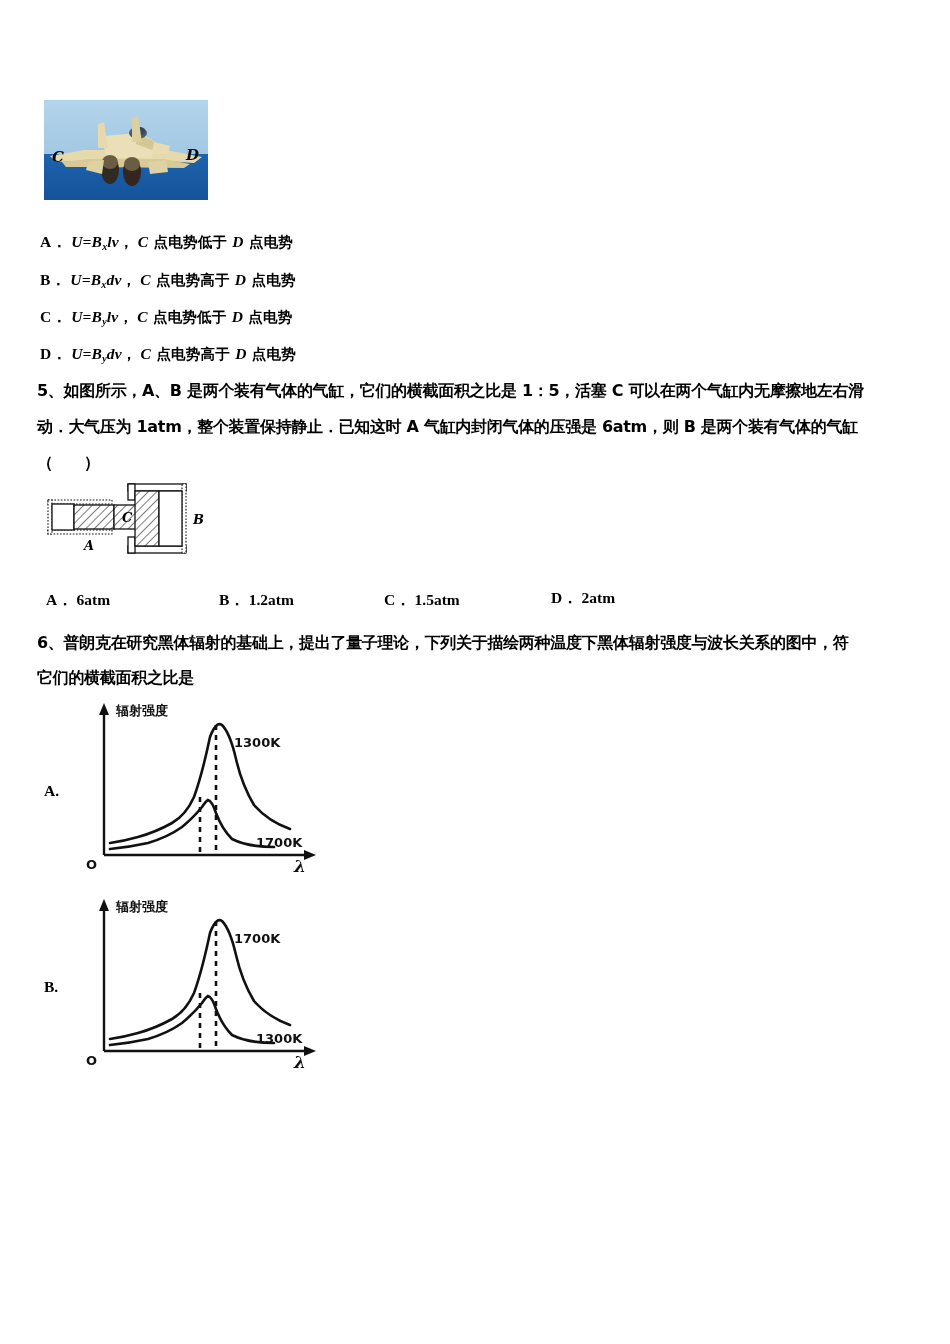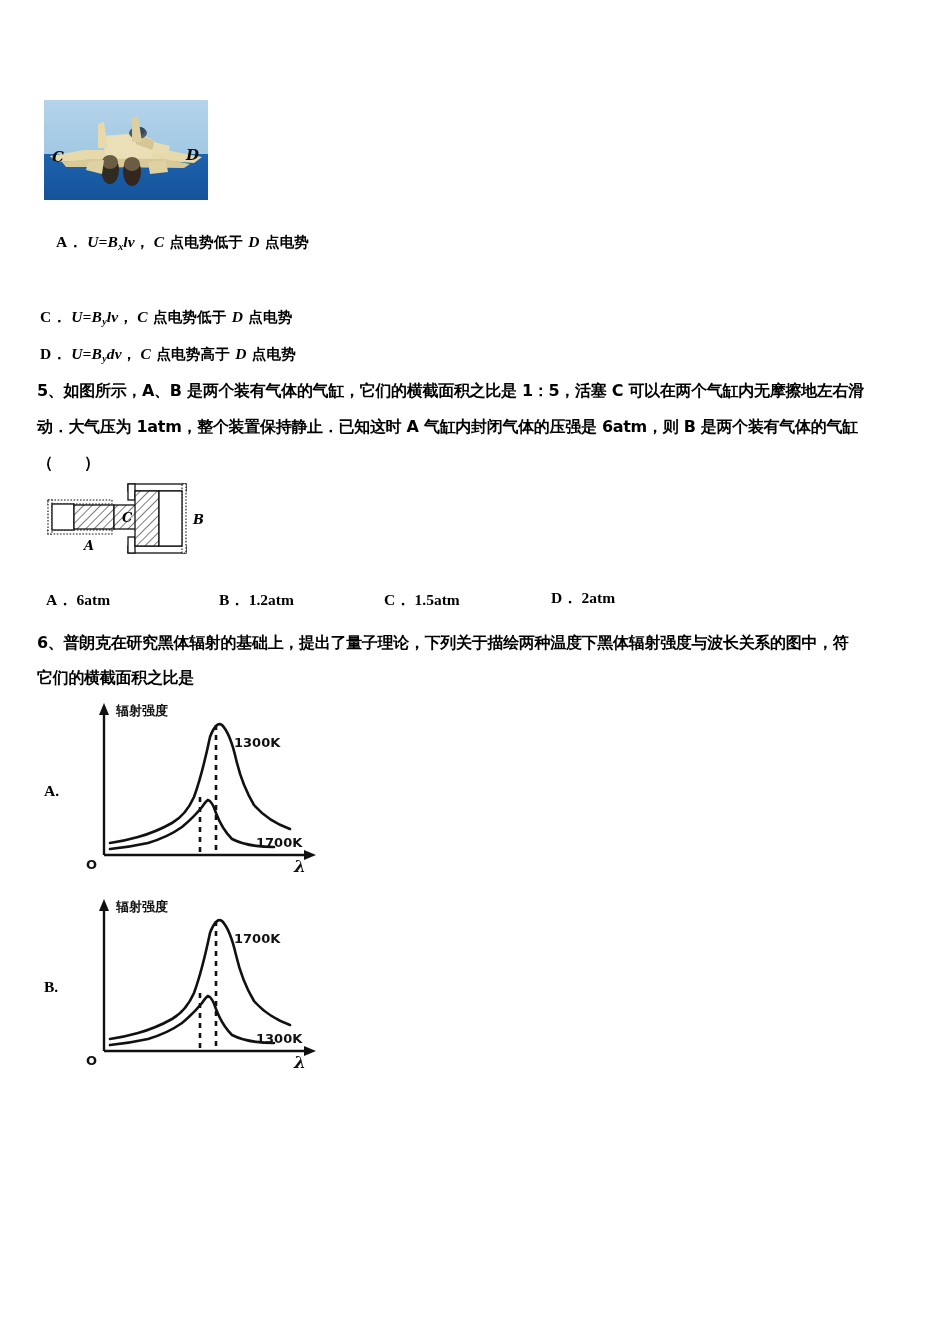--- a/index.html
+++ b/index.html
@@ -132,26 +132,31 @@
       <path d="M44 62 L60 60 L58 74 L42 70 Z" fill="#ded1a2"></path>
       <path d="M104 62 L122 60 L124 72 L106 74 Z" fill="#ded1a2"></path>
 
       <path d="M110 42 L126 46 L124 54 L108 54 Z" fill="#e8dcb0"></path>
 
       <text x="8" y="62" font-family="DejaVu Serif, serif" font-size="15" font-weight="bold" font-style="italic" fill="#0b0b0b">C</text>
       <text x="142" y="60" font-family="DejaVu Serif, serif" font-size="15" font-weight="bold" font-style="italic" fill="#0b0b0b">D</text>
     </svg>
   </div>
 
-  <div class="opt-line" style="left:56px; top:232px;">
+  <div class="opt-line" style="left:40px; top:232px;">
     <span class="lead">A</span><span>．</span>
     <i>U=B</i><sub>x</sub><i>lv</i><span class="cn">，</span>
     <i>C</i><span class="cn"> 点电势低于 </span><i>D</i><span class="cn"> 点电势</span>
   </div>
 
+  <div class="opt-line" style="left:40px; top:270px;">
+    <span class="lead">B</span><span>．</span>
+    <i>U=B</i><sub>x</sub><i>dv</i><span class="cn">，</span>
+    <i>C</i><span class="cn"> 点电势高于 </span><i>D</i><span class="cn"> 点电势</span>
+  </div>
 
   <div class="opt-line" style="left:40px; top:307px;">
     <span class="lead">C</span><span>．</span>
     <i>U=B</i><sub>y</sub><i>lv</i><span class="cn">，</span>
     <i>C</i><span class="cn"> 点电势低于 </span><i>D</i><span class="cn"> 点电势</span>
   </div>
 
   <div class="opt-line" style="left:40px; top:344px;">
     <span class="lead">D</span><span>．</span>
     <i>U=B</i><sub>y</sub><i>dv</i><span class="cn">，</span>

